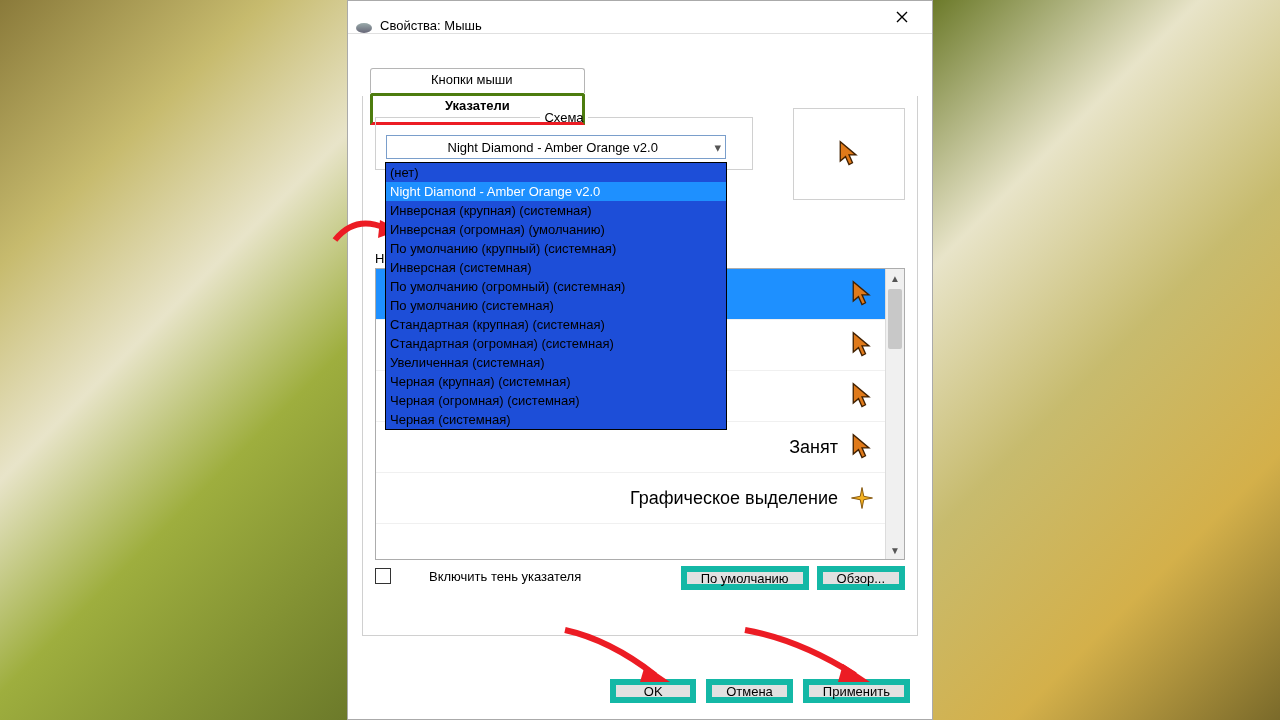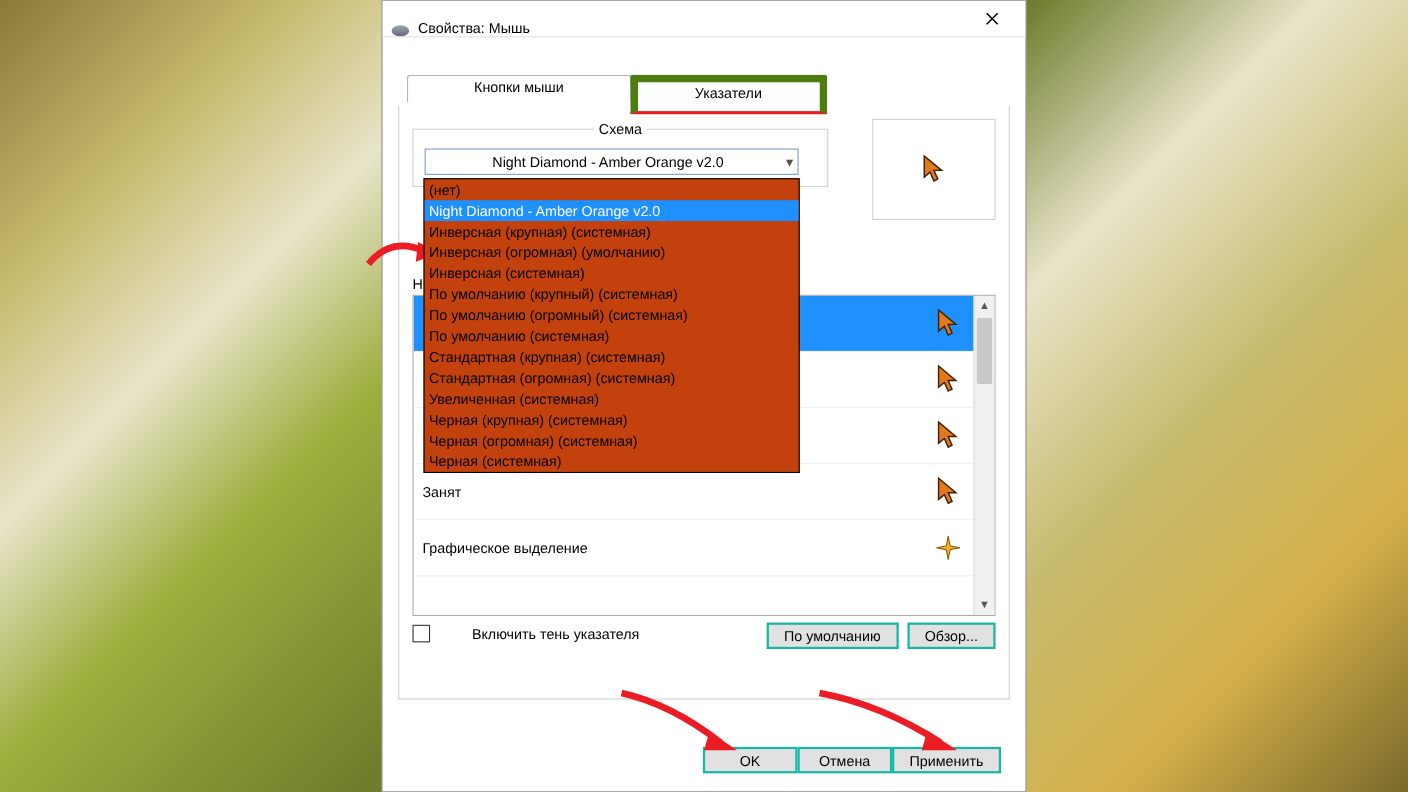--- a/index.html
+++ b/index.html
@@ -10,49 +10,49 @@
   .dialog{position:absolute;left:347px;top:0;width:586px;height:720px;background:#fff;border:1px solid #aaa;box-sizing:border-box;}
   .titlebar{height:32px;display:flex;align-items:flex-end;padding:0 8px;background:#fff;border-bottom:1px solid #e0e0e0;}
   .title-icon{width:16px;height:10px;border-radius:50%;background:linear-gradient(#9aa,#667);margin-right:8px;}
   .title-text{flex:1;font-size:13px;}
   .close-btn{width:44px;height:32px;display:flex;align-items:center;justify-content:center;cursor:pointer;}
   .close-btn svg{width:12px;height:12px;}
   .client{padding:10px 14px 0 14px;}
   .tabs-wrap{position:relative;height:52px;}
   .tab-row{position:absolute;left:8px;display:flex;white-space:nowrap;}
   .row-back{top:0;}
-  .row-front{top:24px;}
+  .row-front{top:24px;flex-direction:column;}
   .tab{height:24px;line-height:22px;padding:0 18px;border:1px solid #b5b5b5;background:#fff;border-bottom:none;border-top-left-radius:3px;border-top-right-radius:3px;margin-right:-1px;cursor:pointer;font-size:13px;}
   .tab.front{background:#fff;}
-  .tab.highlight{border:7px solid #4d7c0f;border-bottom:3px solid #ec1c24;padding:0 52px;height:26px;line-height:20px;font-weight:400;}
+  .tab.highlight{border:3px solid #4d7c0f;border-bottom:3px solid #ec1c24;padding:0 72px;height:26px;line-height:20px;font-weight:700;}
   .page{border:1px solid #d0d0d0;border-top:none;padding:10px 12px 0 12px;position:relative;height:540px;box-sizing:border-box;}
   fieldset{border:1px solid #d0d0d0;margin:4px 0 10px 0;padding:10px 10px 10px 10px;}
   legend{font-size:13px;padding:0 4px;}
   .combo{width:340px;height:24px;border:1px solid #7a9ecb;background:#fff;display:flex;align-items:center;padding:0 4px;box-sizing:border-box;cursor:pointer;}
   .combo .text{flex:1;white-space:nowrap;overflow:hidden;}
   .combo .chev{color:#555;}
-  .dropdown{position:absolute;left:22px;top:66px;width:340px;border:1px solid #000;background:#c2410c;z-index:10;}
+  .dropdown{position:absolute;left:22px;top:66px;width:340px;border:1px solid #000;background:#1d4ed8;z-index:10;}
   .dd-item{height:19px;line-height:19px;padding:0 4px;font-size:13px;white-space:nowrap;overflow:hidden;cursor:pointer;}
   .dd-item.sel{background:#1e90ff;color:#fff;}
   .preview-box{position:absolute;right:12px;top:12px;width:110px;height:90px;border:1px solid #d0d0d0;display:flex;align-items:center;justify-content:center;}
   .cursor-icon{width:28px;height:28px;}
   .listbox{position:absolute;left:12px;top:172px;right:12px;height:290px;border:1px solid #acacac;background:#fff;}
   .list-inner{position:absolute;left:0;top:0;right:18px;bottom:0;overflow:hidden;}
   .list-row{height:50px;display:flex;align-items:center;border-bottom:1px solid #f0f0f0;}
   .list-row.sel{background:#1e90ff;color:#fff;}
-  .row-label{flex:1;padding-left:8px;font-size:13px;}
+  .row-label{flex:1;padding-left:8px;font-size:18px;text-align:right;}
   .row-icon{width:48px;display:flex;align-items:center;justify-content:center;}
   .scrollbar{position:absolute;right:0;top:0;bottom:0;width:18px;background:#f0f0f0;border-left:1px solid #dcdcdc;}
   .scroll-arrow{height:18px;display:flex;align-items:center;justify-content:center;color:#555;font-size:10px;cursor:pointer;}
   .scroll-thumb{position:absolute;left:2px;right:2px;top:20px;height:60px;background:#c8c8c8;border-radius:2px;cursor:pointer;}
   .chk-row{position:absolute;left:12px;top:472px;display:flex;align-items:center;gap:32px;}
   .chk{width:14px;height:14px;border:1px solid #333;margin-right:6px;background:#fff;cursor:pointer;}
-  .win-btn{height:24px;padding:0 14px;border:2px solid #14b8a6;background:#e1e1e1;cursor:pointer;font-size:13px;display:inline-flex;align-items:center;justify-content:center;}
+  .win-btn{height:24px;padding:0 14px;border:6px solid #14b8a6;background:#e1e1e1;cursor:pointer;font-size:13px;display:inline-flex;align-items:center;justify-content:center;}
   .side-btns{position:absolute;right:12px;top:470px;display:flex;gap:8px;}
-  .dlg-btns{position:absolute;bottom:16px;right:22px;display:flex;}
+  .dlg-btns{position:absolute;bottom:16px;right:22px;display:flex;gap:10px;}
   .dlg-btns .win-btn{min-width:86px;}
   
   .overlay{position:absolute;pointer-events:none;}
 </style>
 </head>
 <body>
 
 <div class="stage">
   <div class="bgstrip left-strip"></div>
   <div class="bgstrip right-strip"></div>
@@ -90,22 +90,22 @@
           <svg class="cursor-icon" viewBox="0 0 32 32">
             <path d="M6 2 L6 24 L12 19 L16 28 L20 26 L16 17 L24 17 Z" fill="#e07a1a" stroke="#402000" stroke-width="1.5"></path>
           </svg>
         </div>
 
         <div class="dropdown" id="scheme-dropdown">
             <div class="dd-item">(нет)</div>
             <div class="dd-item sel">Night Diamond - Amber Orange v2.0</div>
             <div class="dd-item">Инверсная (крупная) (системная)</div>
             <div class="dd-item">Инверсная (огромная) (умолчанию)</div>
+            <div class="dd-item">По умолчанию (крупный) (системная)</div>
             <div class="dd-item">Инверсная (системная)</div>
-            <div class="dd-item">По умолчанию (крупный) (системная)</div>
             <div class="dd-item">По умолчанию (огромный) (системная)</div>
             <div class="dd-item">По умолчанию (системная)</div>
             <div class="dd-item">Стандартная (крупная) (системная)</div>
             <div class="dd-item">Стандартная (огромная) (системная)</div>
             <div class="dd-item">Увеличенная (системная)</div>
             <div class="dd-item">Черная (крупная) (системная)</div>
             <div class="dd-item">Черная (огромная) (системная)</div>
             <div class="dd-item">Черная (системная)</div>
           </div>
 

